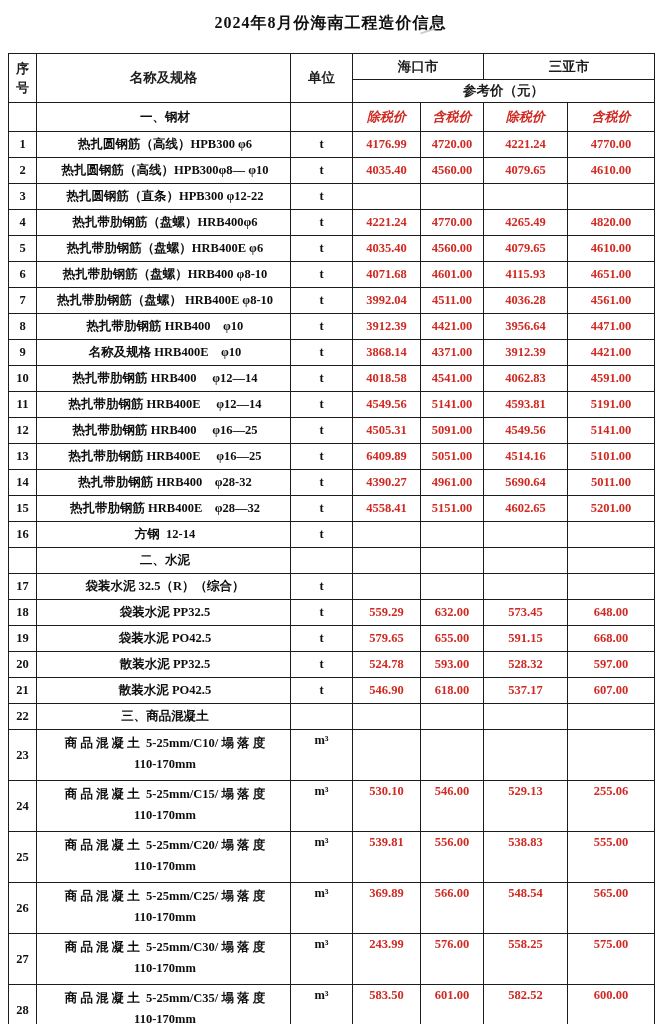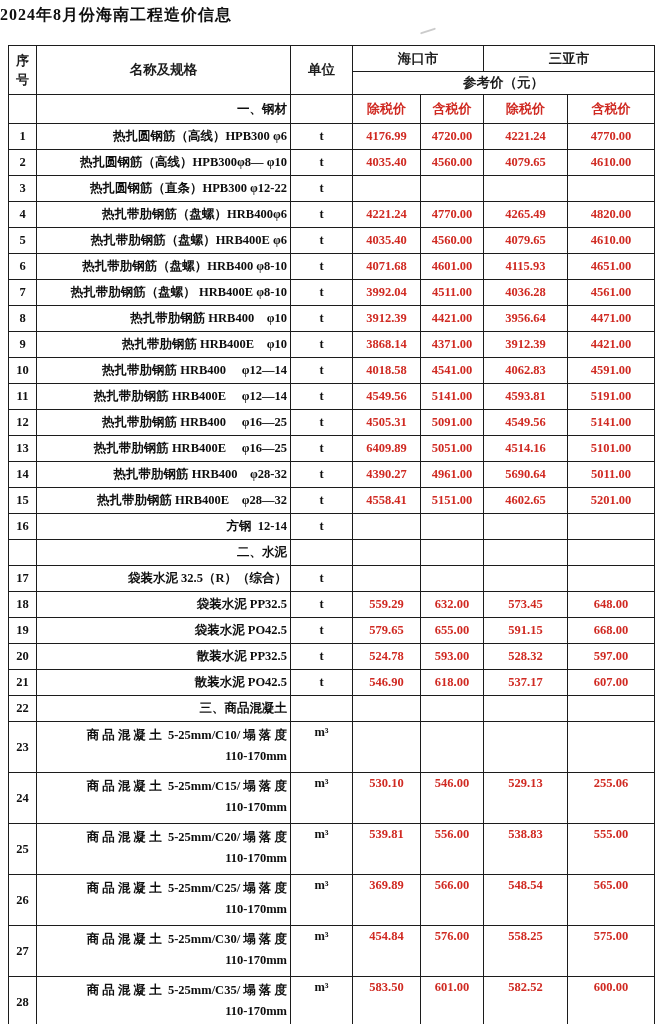--- a/index.html
+++ b/index.html
@@ -2,47 +2,47 @@
 <html><head>
 <meta charset="utf-8">
 <style>
   html,body{margin:0;padding:0;}
   body{
     width:661px;height:1024px;overflow:hidden;background:#ffffff;
     font-family:"Liberation Serif","DejaVu Serif",serif;color:#151515;
     position:relative;
   }
   .title{
-    text-align:left;font-size:16px;font-weight:bold;letter-spacing:1px;
-    padding-top:5px;height:20px;color:#101010;
+    text-align:center;font-size:16px;font-weight:bold;letter-spacing:1px;
+    padding-top:13px;height:20px;color:#101010;
   }
   .smudge{
     position:absolute;left:420px;top:30px;width:16px;height:2px;
     background:#b9b9b9;transform:rotate(-18deg);border-radius:2px;opacity:.75;
   }
   table{
     border-collapse:collapse;table-layout:fixed;
     margin:20px 0 0 8px;width:646px;
   }
   th,td{border:1px solid #1c1c1c;padding:0;overflow:hidden;}
   thead th{font-weight:600;font-size:13.5px;color:#1d1d1d;text-align:center;vertical-align:middle;}
   tr.hrow1 th{height:25px;}
   tr.hrow2 th{height:22px;}
   .hdr-serial{white-space:pre-line;line-height:19px;font-size:13px;}
   tbody td{height:23px;vertical-align:middle;}
   tr.lblrow td{height:26px;}
   tr.tall td{height:46px;}
   .c-serial{text-align:center;font-weight:bold;font-size:12.5px;color:#111;}
   .c-name{
-    text-align:right;padding:1px 3px 1px 6px;font-weight:bold;font-size:12.5px;
+    text-align:center;padding:1px 3px 1px 6px;font-weight:bold;font-size:12.5px;
     white-space:pre-wrap;line-height:21px;color:#0e0e0e;
   }
   .c-unit{text-align:center;font-weight:bold;font-size:12.5px;color:#111;}
   .c-price{text-align:center;font-weight:bold;font-size:12.5px;color:#d02a22;}
-  .red-lbl{color:#d02a22;font-size:13px;font-weight:bold;}
+  .red-lbl{color:#d02a22;font-size:13px;font-weight:bold;font-style:italic;}
   tr.tall .c-name,tr.tall .c-unit,tr.tall .c-price{vertical-align:top;padding-top:3px;}
   tr.tall .c-serial{vertical-align:middle;margin-left:36px;}
 </style>
 </head>
 <body>
 
 <div class="title">2024年8月份海南工程造价信息</div>
 <div class="smudge"></div>
 
 <table>
@@ -145,21 +145,21 @@
         <td class="c-serial">8</td>
         <td class="c-name">热扎带肋钢筋 HRB400　φ10</td>
         <td class="c-unit">t</td>
         <td class="c-price">3912.39</td>
         <td class="c-price">4421.00</td>
         <td class="c-price">3956.64</td>
         <td class="c-price">4471.00</td>
       </tr>
       <tr>
         <td class="c-serial">9</td>
-        <td class="c-name">热扎带肋钢筋 HRB400E　φ10</td>
+        <td class="c-name">名称及规格 HRB400E　φ10</td>
         <td class="c-unit">t</td>
         <td class="c-price">3868.14</td>
         <td class="c-price">4371.00</td>
         <td class="c-price">3912.39</td>
         <td class="c-price">4421.00</td>
       </tr>
       <tr>
         <td class="c-serial">10</td>
         <td class="c-name">热扎带肋钢筋 HRB400　 φ12—14</td>
         <td class="c-unit">t</td>
@@ -323,21 +323,21 @@
         <td class="c-price">369.89</td>
         <td class="c-price">566.00</td>
         <td class="c-price">548.54</td>
         <td class="c-price">565.00</td>
       </tr>
       <tr class="tall">
         <td class="c-serial">27</td>
         <td class="c-name">商 品 混 凝 土  5-25mm/C30/ 塌 落 度
 110-170mm</td>
         <td class="c-unit">m³</td>
-        <td class="c-price">454.84</td>
+        <td class="c-price">243.99</td>
         <td class="c-price">576.00</td>
         <td class="c-price">558.25</td>
         <td class="c-price">575.00</td>
       </tr>
       <tr class="tall">
         <td class="c-serial">28</td>
         <td class="c-name">商 品 混 凝 土  5-25mm/C35/ 塌 落 度
 110-170mm</td>
         <td class="c-unit">m³</td>
         <td class="c-price">583.50</td>

